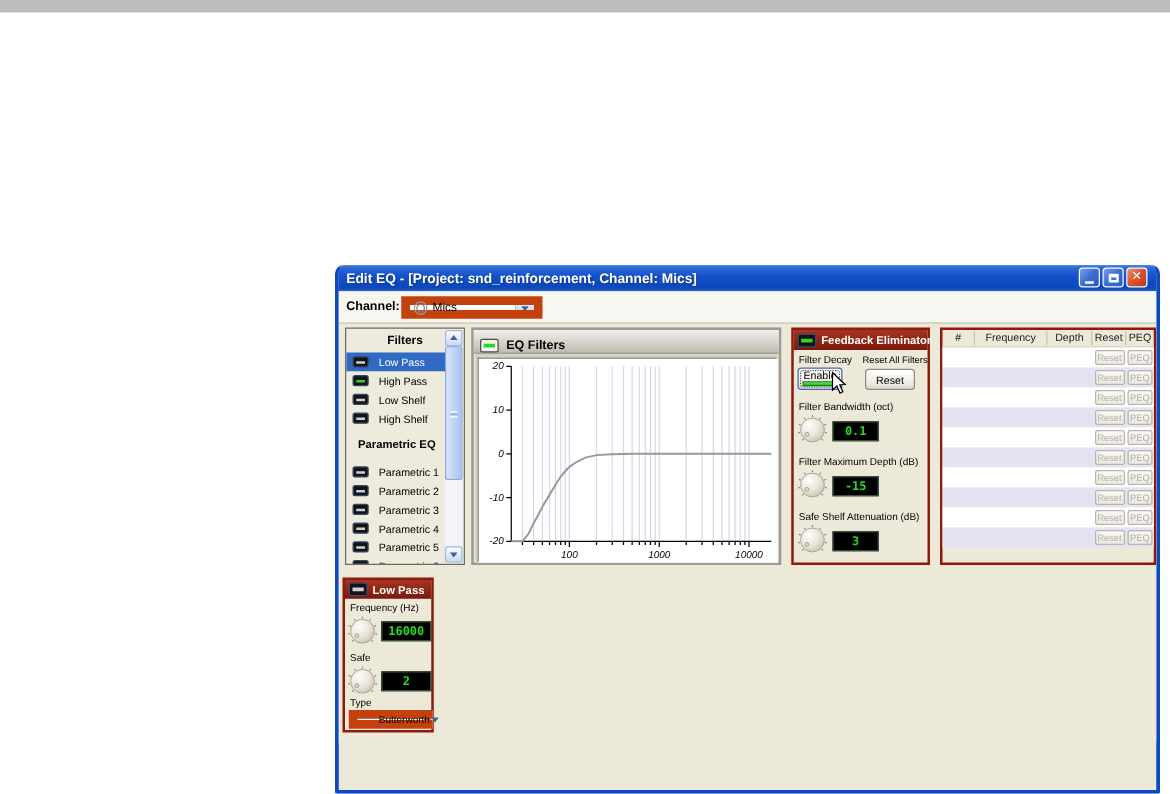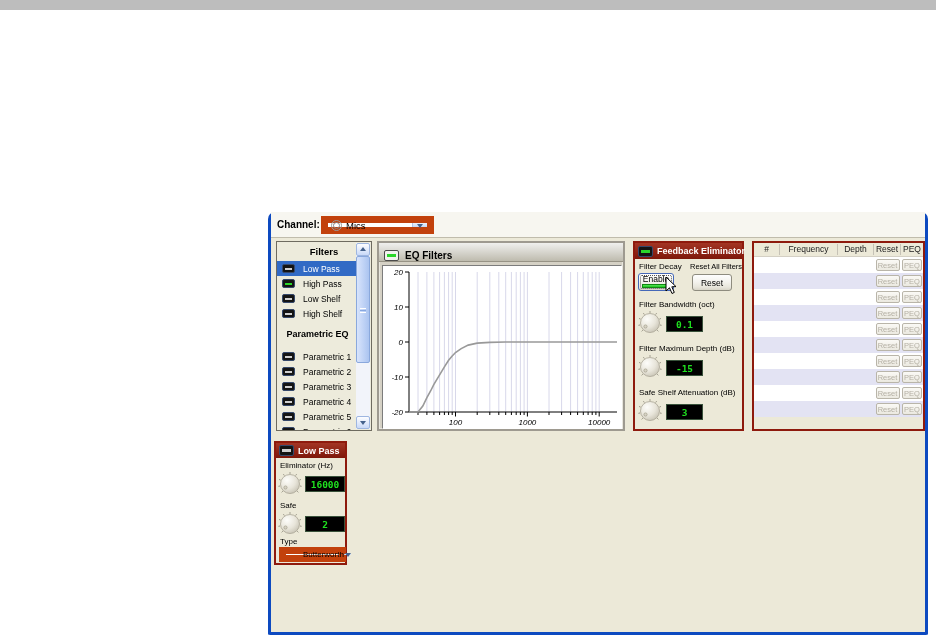--- a/index.html
+++ b/index.html
@@ -125,20 +125,34 @@
       <stop offset="60%" stop-color="#E8E5DA"></stop>
       <stop offset="100%" stop-color="#C9C5B6"></stop>
     </radialGradient>
   </defs>
 </svg>
 
 <div class="top-strip"></div>
 
 <div class="dialog">
 
+  <div class="titlebar">
+    <span class="title-text">Edit EQ - [Project: snd_reinforcement, Channel: Mics]</span>
+    <span class="win-buttons">
+      <span class="wbtn">
+          <span class="glyph-min"></span>
+        </span>
+      <span class="wbtn">
+          <span class="glyph-max"></span>
+        </span>
+      <span class="wbtn close">
+          <span class="glyph-x">✕</span>
+        </span>
+    </span>
+  </div>
 
   <div class="toolbar">
     <span class="channel-label">Channel:</span>
     <div class="combo channel-combo">
       <span class="mic-icon"></span>
       <span class="combo-text">Mics</span>
       <span class="combo-btn">
           <span class="tri-down"></span>
         </span>
     </div>
@@ -460,21 +474,21 @@
             </span>
           </div>
         </div>
     </div>
 
     <div class="red-panel lp-panel">
       <div class="red-header" style="height:15px">
         <span class="led"></span>
         <span class="hdr-text">Low Pass</span>
       </div>
-      <span class="abs small-lbl" style="left:4px;top:18px">Eliminator (Hz)</span>
+      <span class="abs small-lbl" style="left:4px;top:18px">Frequency (Hz)</span>
       <span class="abs knob" style="left:2px;top:29px"><svg width="24" height="24" viewBox="0 0 24 24">
             <line x1="4.79" y1="19.21" x2="3.66" y2="20.34" stroke="#8A8678" stroke-width="0.9"></line>
             <line x1="2.00" y1="13.99" x2="0.43" y2="14.30" stroke="#8A8678" stroke-width="0.9"></line>
             <line x1="2.58" y1="8.10" x2="1.10" y2="7.48" stroke="#8A8678" stroke-width="0.9"></line>
             <line x1="6.33" y1="3.52" x2="5.44" y2="2.19" stroke="#8A8678" stroke-width="0.9"></line>
             <line x1="12.00" y1="1.80" x2="12.00" y2="0.20" stroke="#8A8678" stroke-width="0.9"></line>
             <line x1="17.67" y1="3.52" x2="18.56" y2="2.19" stroke="#8A8678" stroke-width="0.9"></line>
             <line x1="21.42" y1="8.10" x2="22.90" y2="7.48" stroke="#8A8678" stroke-width="0.9"></line>
             <line x1="22.00" y1="13.99" x2="23.57" y2="14.30" stroke="#8A8678" stroke-width="0.9"></line>
             <line x1="19.21" y1="19.21" x2="20.34" y2="20.34" stroke="#8A8678" stroke-width="0.9"></line>

